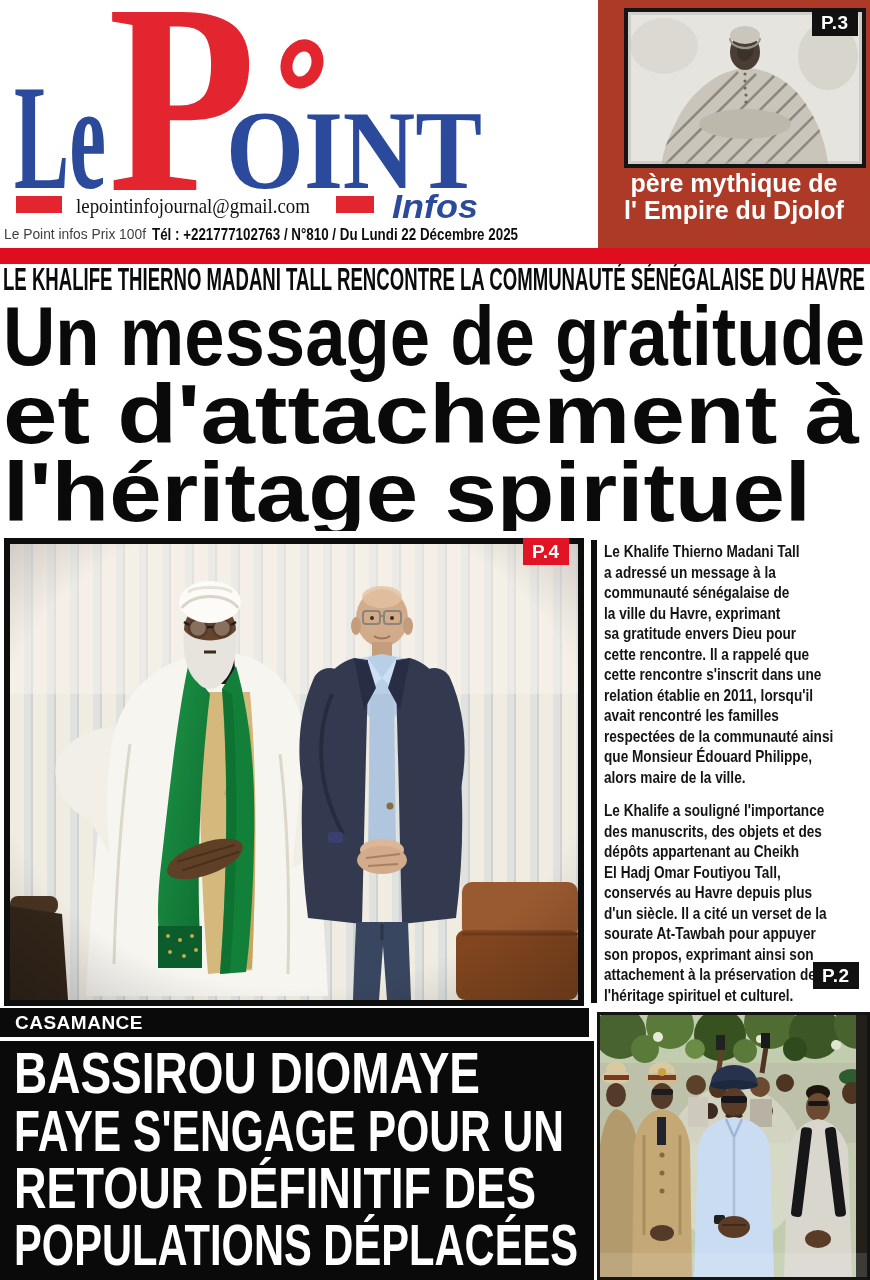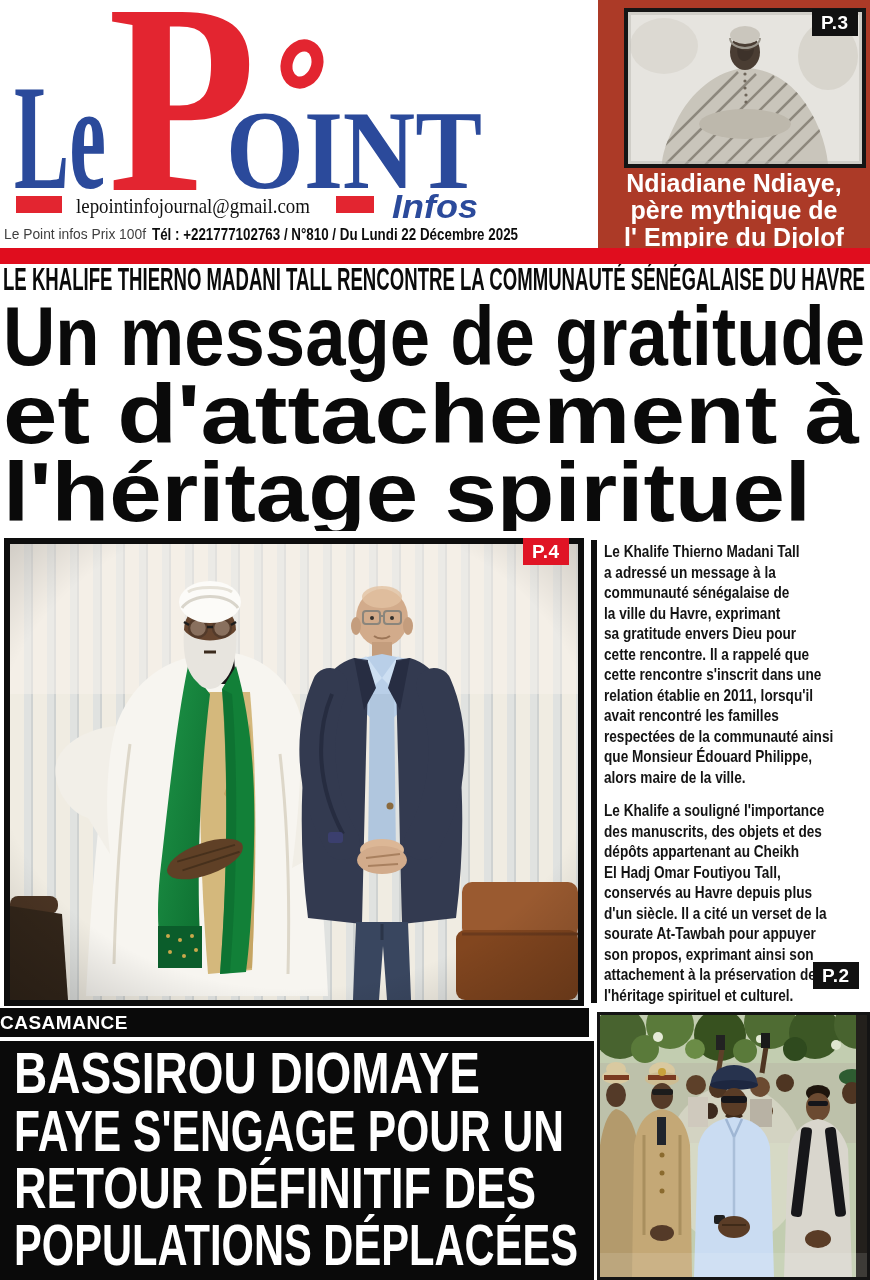--- a/index.html
+++ b/index.html
@@ -32,21 +32,21 @@
   .main-photo-frame{position:absolute;left:4px;top:538px;width:580px;height:468px;
         border:6px solid #0d0d0d;box-sizing:border-box;background:#efeadd;}
   .column-rule{position:absolute;left:591px;top:540px;width:6px;height:463px;background:#0d0d0d;}
   .article-col{position:absolute;left:604px;top:541px;width:320px;
         transform:scaleX(0.825);transform-origin:left top;}
   .article-col p{margin:0 0 13px 0;font-size:16.5px;line-height:20.5px;font-weight:bold;
         color:#141414;white-space:pre-line;}
 
   
   .section-label-bar{position:absolute;left:0;top:1008px;width:589px;height:29px;background:#0a0a0a;}
-  .section-label-bar span{display:block;color:#ffffff;font-weight:bold;
+  .section-label-bar span{display:block;padding-left:15px;color:#ffffff;font-weight:bold;
         font-size:19px;line-height:29px;letter-spacing:.5px;}
   .bottom-panel{position:absolute;left:0;top:1041px;width:594px;height:239px;background:#0a0a0a;text-align:center;}
   .bottom-photo-frame{position:absolute;left:597px;top:1012px;width:273px;height:268px;
         border:3px solid #141414;box-sizing:border-box;background:#c2cdb0;}
 </style>
 </head>
 <body>
 
 <div class="page">
 
@@ -94,21 +94,20 @@
           <circle cx="118" cy="90" r="1.6" fill="#6e665a"></circle>
           <ellipse cx="117" cy="40" rx="15" ry="18" fill="#4a3d33"></ellipse>
           <path d="M110,34 C114,40 122,40 126,36 C126,44 120,50 115,49 C110,48 108,40 110,34 Z" fill="#2f2722" opacity=".5"></path>
           <ellipse cx="117" cy="23" rx="15" ry="9" fill="#cac6bd"></ellipse>
           <path d="M102,26 A15,10 0 0 0 132,26" fill="none" stroke="#9b968c" stroke-width="2"></path>
         </g>
         <rect width="234" height="152" fill="none" stroke="#b9b7b2" stroke-width="6" opacity=".5"></rect>
       </svg>
     </div>
     <div class="feature-caption">
-      <div>Ndiadiane Ndiaye,</div>
       <div>père mythique de</div>
       <div>l' Empire du Djolof</div>
     </div>
   </div>
   <div class="badge badge-dark" style="left:812px;top:9px;">P.3</div>
 
   <div class="red-bar"></div>
 
   <svg class="kicker-svg" width="870" height="33" viewBox="0 0 870 33">
     <text x="3" y="26" font-size="31" font-weight="bold" fill="#0b0b0b" textLength="862" lengthAdjust="spacingAndGlyphs">LE KHALIFE THIERNO MADANI TALL RENCONTRE LA COMMUNAUTÉ SÉNÉGALAISE DU HAVRE</text>

